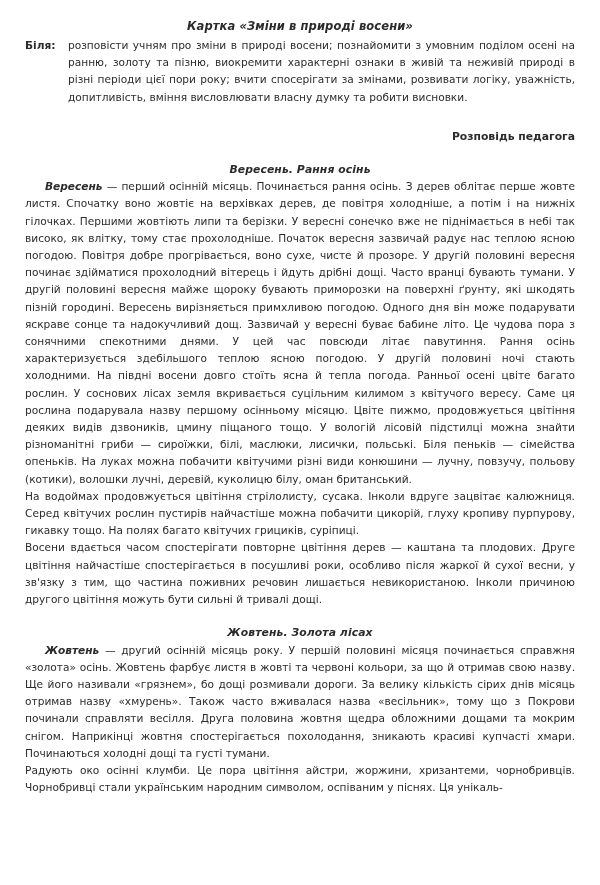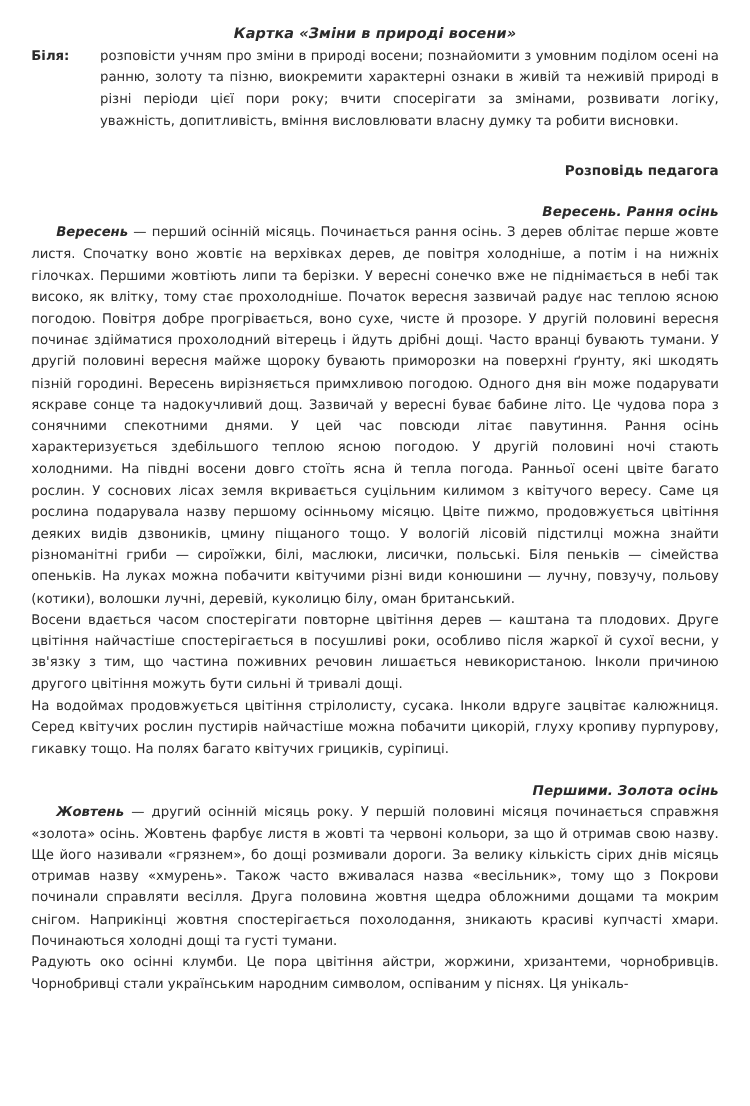--- a/index.html
+++ b/index.html
@@ -56,39 +56,38 @@
     top: 0;
     font-weight: bold;
     font-size: 10.6px;
     line-height: 17.2px;
     white-space: nowrap;
   }
   .aim-text {
     display: block;
     text-align: justify;
     text-align-last: left;
-    margin-left: 12px;
   }
   .spacer-lg { height: 22px; }
   .spacer-md { height: 16px; }
 
   .sec-head-bold {
     font-size: 10.8px;
     font-weight: bold;
     line-height: 17.2px;
     margin: 0;
     text-align: right;
   }
   .sec-head-bolditalic {
     font-size: 10.8px;
     font-weight: bold;
     font-style: italic;
     line-height: 17.2px;
     margin: 0;
-    text-align: right;
+    text-align: center;
     letter-spacing: 0.1px;
   }
   p.body {
     font-size: 10.6px;
     line-height: 17.2px;
     margin: 0;
     text-align: justify;
     text-align-last: left;
     -webkit-hyphens: none;
     hyphens: none;
@@ -116,26 +115,26 @@
 
     <div>
       <div class="sec-head-bold">Розповідь педагога</div>
     </div>
 
     <div class="spacer-md"></div>
 
     <div>
       <div class="sec-head-bolditalic">Вересень. Рання осінь</div>
       <p class="body"><span class="lead">Вересень</span><span> — перший осінній місяць.  Починається рання осінь.  З дерев облітає перше жовте листя. Спочатку воно жовтіє на верхівках дерев, де повітря холодніше, а потім і на нижніх гілочках. Першими жовтіють липи та берізки. У вересні сонечко вже не піднімається в небі так високо, як влітку, тому стає прохолодніше. Початок вересня зазвичай радує нас теплою ясною погодою. Повітря добре прогрівається, воно сухе, чисте й прозоре. У другій половині вересня починає здійматися прохолодний вітерець і йдуть дрібні дощі. Часто вранці бувають тумани. У другій половині вересня майже щороку бувають приморозки на поверхні ґрунту, які шкодять пізній городині. Вересень вирізняється примхливою погодою. Одного дня він може подарувати яскраве сонце та надокучливий дощ.  Зазвичай у вересні буває бабине літо. Це чудова пора з сонячними спекотними днями. У цей час повсюди літає павутиння. Рання осінь характеризується здебільшого теплою ясною погодою. У другій половині ночі стають холодними. На півдні восени довго стоїть ясна й тепла погода. Ранньої осені цвіте багато рослин. У соснових лісах земля вкривається суцільним килимом з квітучого вересу. Саме ця рослина подарувала назву першому осінньому місяцю. Цвіте пижмо, продовжується цвітіння деяких видів дзвоників, цмину піщаного тощо. У вологій лісовій підстилці можна знайти різноманітні гриби — сироїжки, білі, маслюки, лисички, польські. Біля пеньків — сімейства опеньків. На луках можна побачити квітучими різні види конюшини — лучну, повзучу, польову (котики), волошки лучні, деревій, куколицю білу, оман британський.</span></p>
+      <p class="body">На водоймах продовжується цвітіння стрілолисту, сусака. Інколи вдруге зацвітає калюжниця. Серед квітучих рослин пустирів найчастіше можна побачити цикорій, глуху кропиву пурпурову, гикавку тощо. На полях багато квітучих грициків, суріпиці.</p>
       <p class="body">Восени вдається часом спостерігати повторне цвітіння дерев — каштана та плодових. Друге цвітіння найчастіше спостерігається в посушливі роки, особливо після жаркої й сухої весни, у зв'язку з тим, що частина поживних речовин лишається невикористаною. Інколи причиною другого цвітіння можуть бути сильні й тривалі дощі.</p>
-      <p class="body">На водоймах продовжується цвітіння стрілолисту, сусака. Інколи вдруге зацвітає калюжниця. Серед квітучих рослин пустирів найчастіше можна побачити цикорій, глуху кропиву пурпурову, гикавку тощо. На полях багато квітучих грициків, суріпиці.</p>
     </div>
 
     <div class="spacer-md"></div>
 
     <div>
-      <div class="sec-head-bolditalic">Першими. Золота осінь</div>
+      <div class="sec-head-bolditalic">Жовтень. Золота лісах</div>
       <p class="body"><span class="lead">Жовтень</span><span> — другий осінній місяць року.  У першій половині місяця починається справжня «золота» осінь. Жовтень фарбує листя в жовті та червоні кольори, за що й отримав свою назву. Ще його називали «грязнем», бо дощі розмивали дороги. За велику кількість сірих днів місяць отримав назву «хмурень». Також часто вживалася назва «весільник», тому що з Покрови починали справляти весілля. Друга половина жовтня  щедра обложними дощами та мокрим снігом. Наприкінці жовтня спостерігається похолодання, зникають красиві купчасті хмари. Починаються холодні дощі та густі тумани.</span></p>
       <p class="body">Радують око осінні клумби. Це пора цвітіння айстри, жоржини, хризантеми, чорнобривців.  Чорнобривці стали українським народним символом, оспіваним у піснях. Ця унікаль-</p>
     </div>
 
   </div>
 </div>
 
 </body></html>

